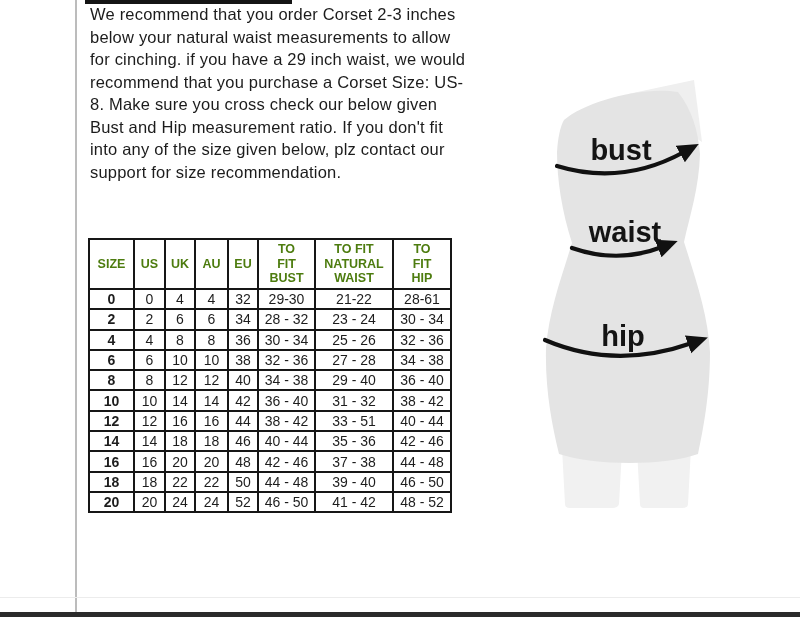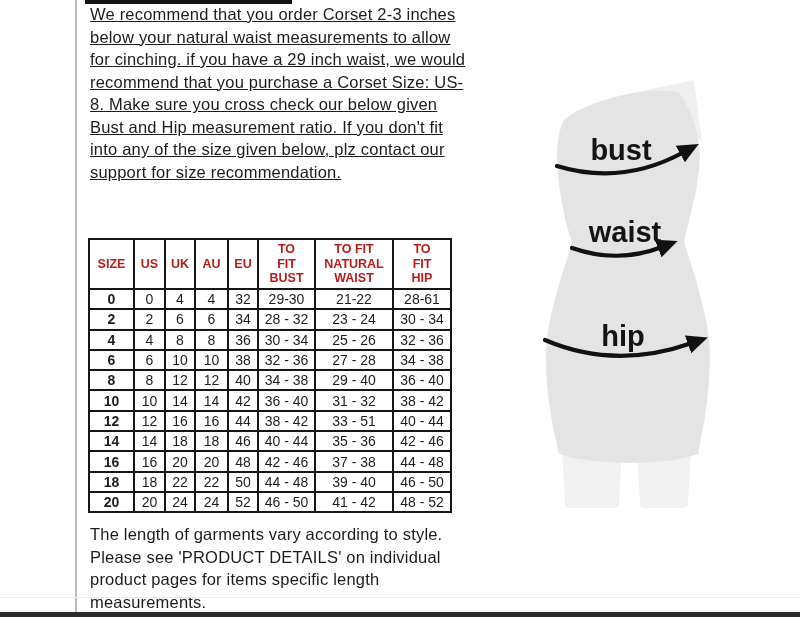--- a/index.html
+++ b/index.html
@@ -5,37 +5,37 @@
   html,body{margin:0;padding:0;}
   body{
     width:800px;height:617px;background:#ffffff;overflow:hidden;position:relative;
     font-family:"Liberation Sans", sans-serif;color:#1b1b1b;
   }
   .canvas{position:absolute;inset:0;}
   .left-rule{position:absolute;left:75px;top:0;width:2px;height:612px;background:#bcbcbc;}
   .crop-bar{position:absolute;left:85px;top:0;width:207px;height:4px;background:#141414;}
   .intro{
     position:absolute;left:90px;top:3px;width:378px;margin:0;
-    font-size:16.5px;line-height:22.55px;letter-spacing:0.2px;color:#1c1c1c;text-decoration:underline;
+    font-size:16.5px;line-height:22.55px;letter-spacing:0.2px;color:#1c1c1c;
   }
   .footer-text{
     position:absolute;left:90px;top:523px;width:384px;margin:0;
     font-size:16.5px;line-height:22.55px;letter-spacing:0.2px;color:#1c1c1c;
   }
   table.size-table{
     position:absolute;left:88px;top:238px;width:362px;
     border-collapse:collapse;table-layout:fixed;background:#fff;
   }
   .size-table th,.size-table td{
     border:2px solid #161616;text-align:center;vertical-align:middle;
     overflow:hidden;
   }
   .size-table thead th{
     font-size:12.5px;font-weight:700;line-height:1.18;white-space:pre-line;
-    height:46px;padding:1px 0;color:#b91c1c;
+    height:46px;padding:1px 0;color:#4d7c0f;
   }
   .size-table tbody th,.size-table tbody td{
     font-size:14px;height:18.3px;padding:0;line-height:1;color:#1d1d1d;
   }
   .size-table tbody th{font-weight:700;}
   .figure{position:absolute;left:500px;top:80px;width:260px;height:430px;}
   .figure svg{display:block;width:100%;height:100%;}
   .diagram-label{
     font-family:"Liberation Sans", sans-serif;font-size:29px;font-weight:600;fill:#141414;
   }
@@ -188,21 +188,20 @@
           <td>24</td>
           <td>24</td>
           <td>52</td>
           <td>46 - 50</td>
           <td>41 - 42</td>
           <td>48 - 52</td>
         </tr>
       </tbody>
   </table>
 
-  <p class="footer-text">The length of garments vary according to style. Please see 'PRODUCT DETAILS' on individual product pages for items specific length measurements.</p>
 
   <div class="figure">
     <svg viewBox="0 0 260 430" xmlns="http://www.w3.org/2000/svg">
       <defs>
         <marker id="ah" orient="auto" markerWidth="6" markerHeight="5" refX="1" refY="2.25" markerUnits="strokeWidth">
           <path d="M0,0 L5,2.25 L0,4.5 Z" fill="#111111"></path>
         </marker>
       </defs>
 
       <path d="M62,368 L122,370 L119,424 Q118,428 112,428 L70,428 Q65,428 65,424 Z" fill="#f1f1f1"></path>

